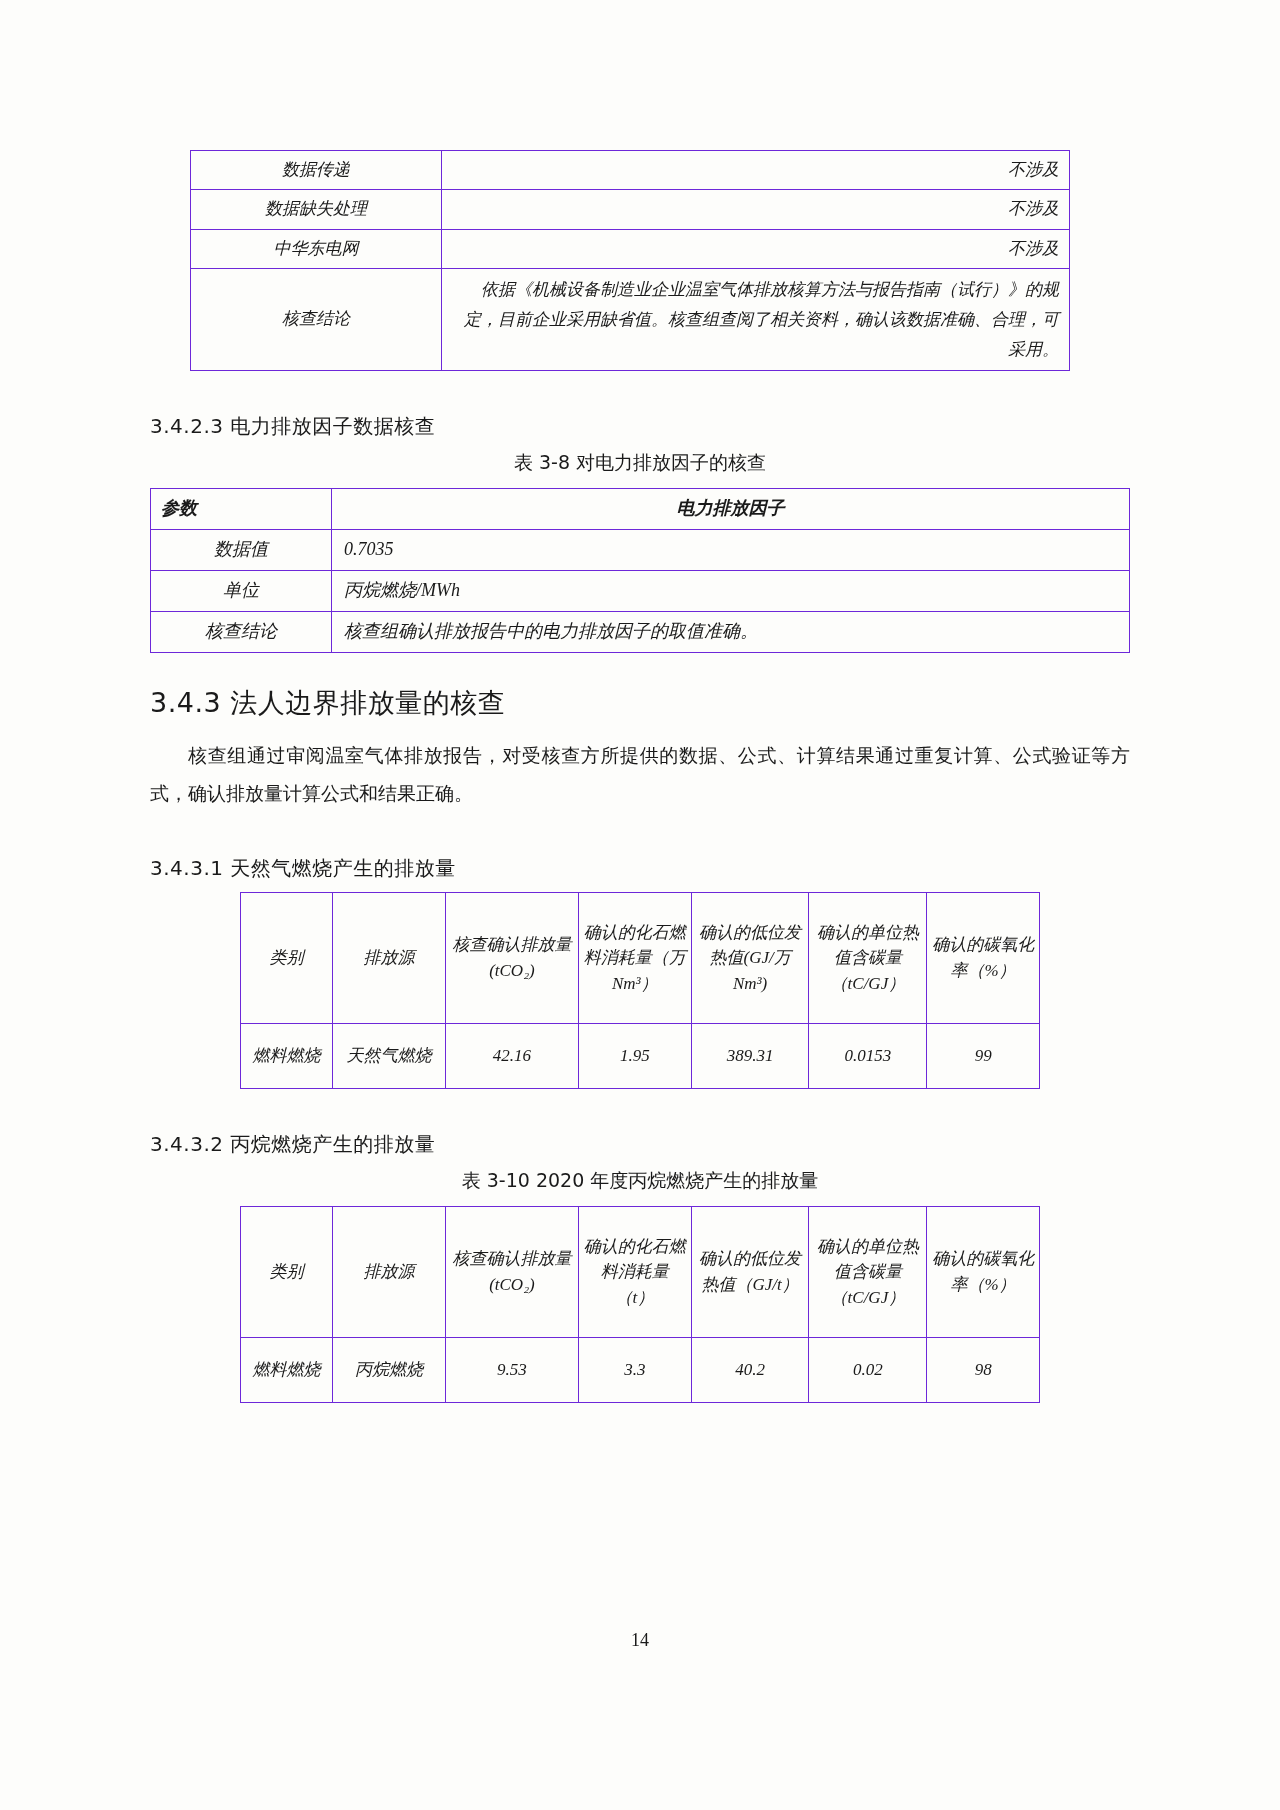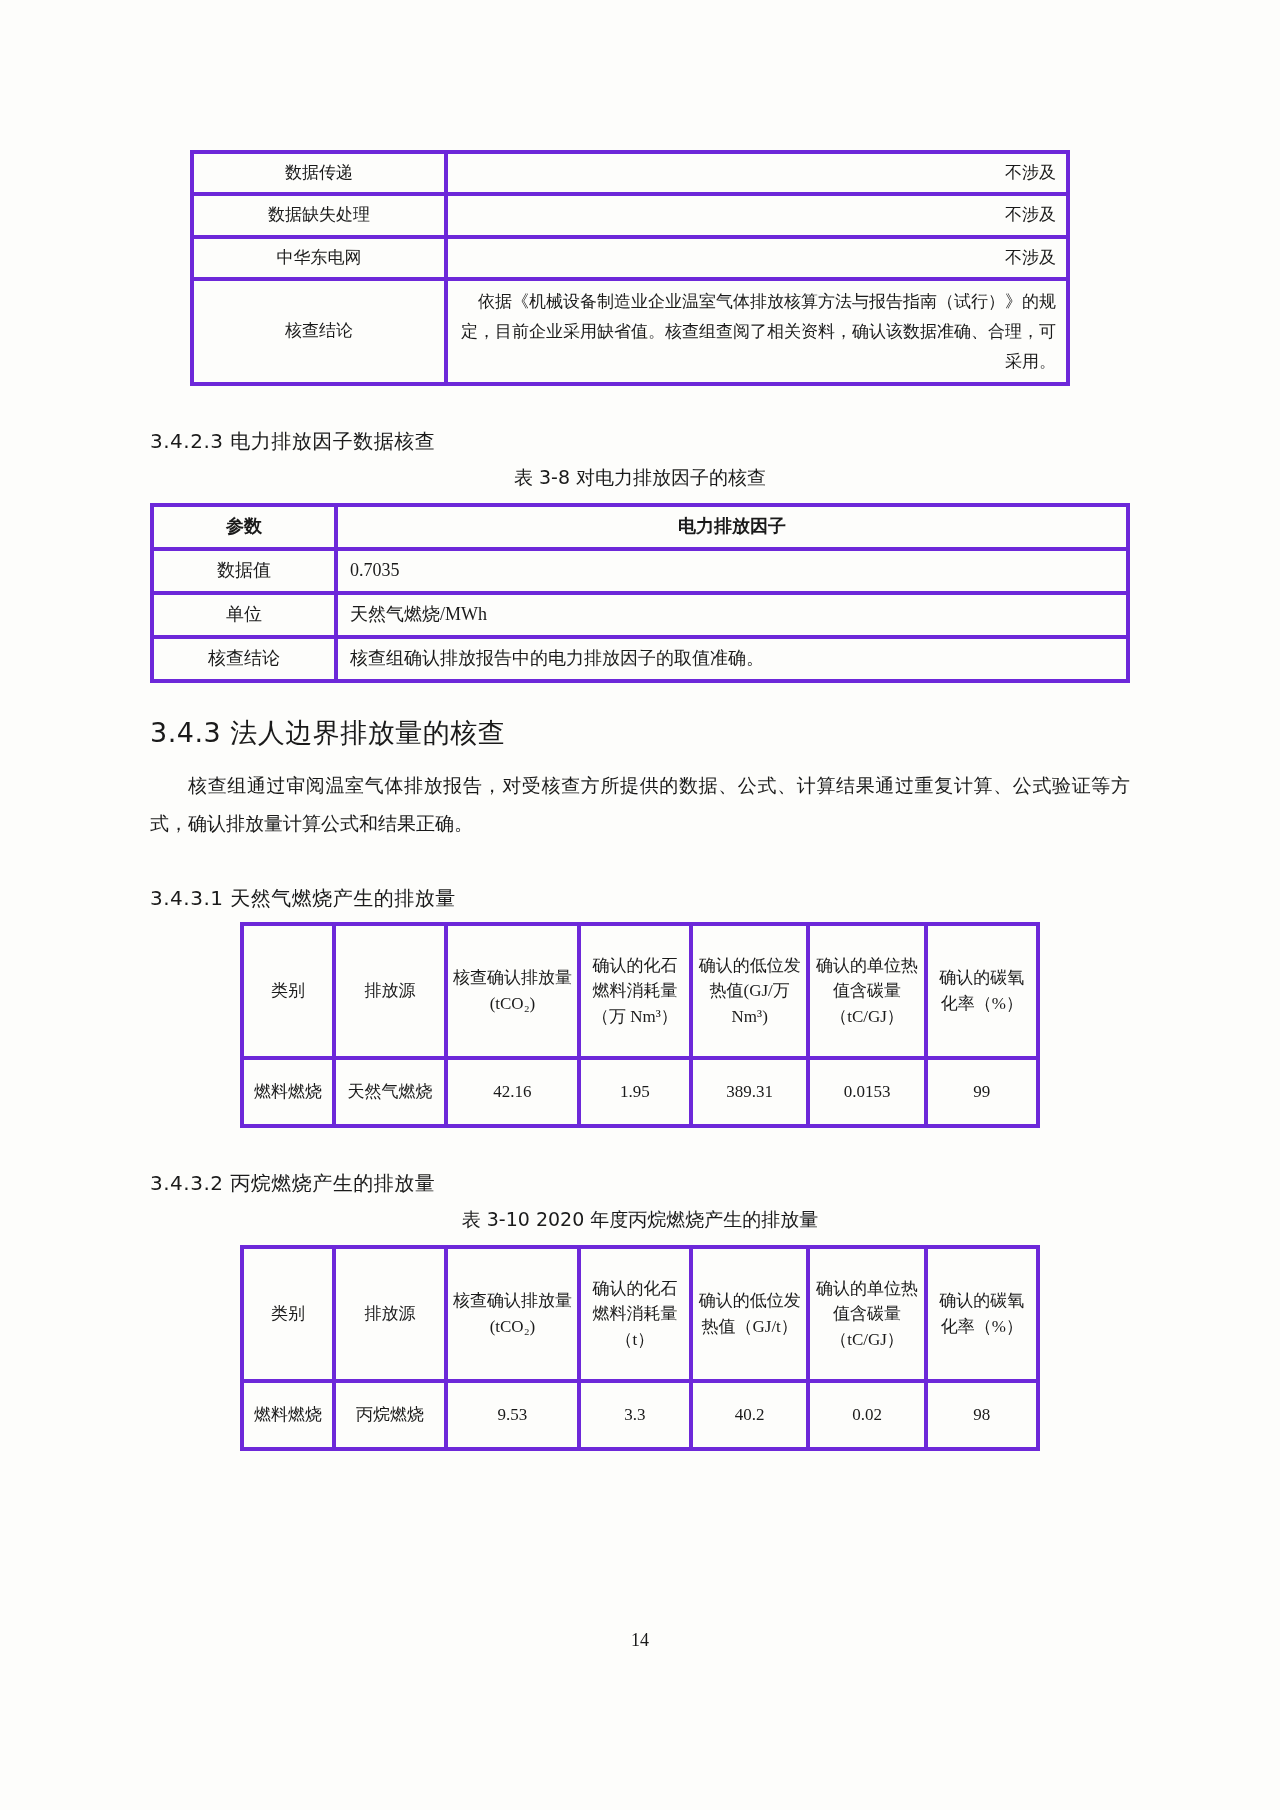--- a/index.html
+++ b/index.html
@@ -30,24 +30,25 @@
   }
 
   
   table {
     border-collapse: collapse;
     width: 100%;
     font-size: 17px;
     line-height: 1.55;
   }
   table td, table th {
-    border: 4px solid #6d28d9;
+    border: 1px solid #6d28d9;
     padding: 6px 10px;
     vertical-align: middle;
     font-weight: normal;
+    font-style: italic;
   }
 
   
   .tbl-top {
     width: 880px;
     margin-left: 40px;
   }
   .tbl-top td.label {
     width: 230px;
     text-align: center;
@@ -95,21 +96,21 @@
   .tbl-38 td.k {
     width: 160px;
     text-align: center;
   }
   .tbl-38 td.v {
     text-align: left;
     padding-left: 12px;
   }
   .tbl-38 th.k {
     width: 160px;
-    text-align: center;
+    text-align: left;
     font-weight: bold;
     margin-left: 48px;
   }
   .tbl-38 th.v {
     text-align: center;
     font-weight: bold;
   }
   .tbl-38 td.v2 {
     line-height: 1.7;
   }
@@ -184,21 +185,21 @@
         <tr>
           <th class="k">参数</th>
           <th class="v">电力排放因子</th>
         </tr>
         <tr>
           <td class="k">数据值</td>
           <td class="v">0.7035</td>
         </tr>
         <tr>
           <td class="k">单位</td>
-          <td class="v">天然气燃烧/MWh</td>
+          <td class="v">丙烷燃烧/MWh</td>
         </tr>
         <tr>
           <td class="k">核查结论</td>
           <td class="v">核查组确认排放报告中的电力排放因子的取值准确。</td>
         </tr>
       </tbody>
     </table>
 
     <h3 class="sec big">3.4.3 法人边界排放量的核查</h3>
     <p class="para">核查组通过审阅温室气体排放报告，对受核查方所提供的数据、公式、计算结果通过重复计算、公式验证等方式，确认排放量计算公式和结果正确。</p>

